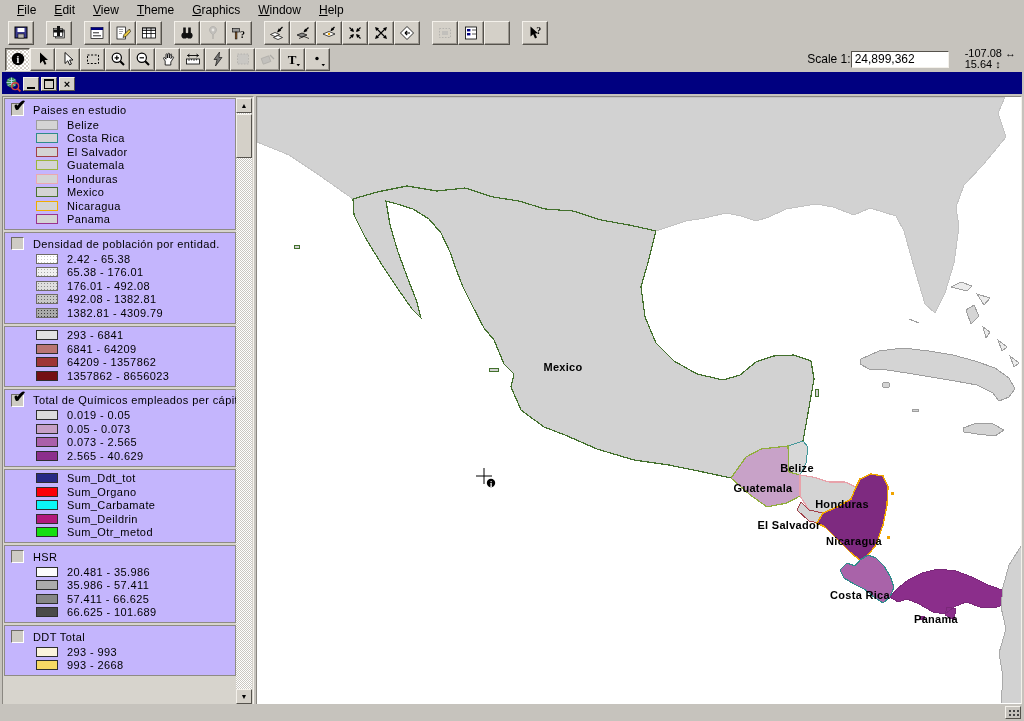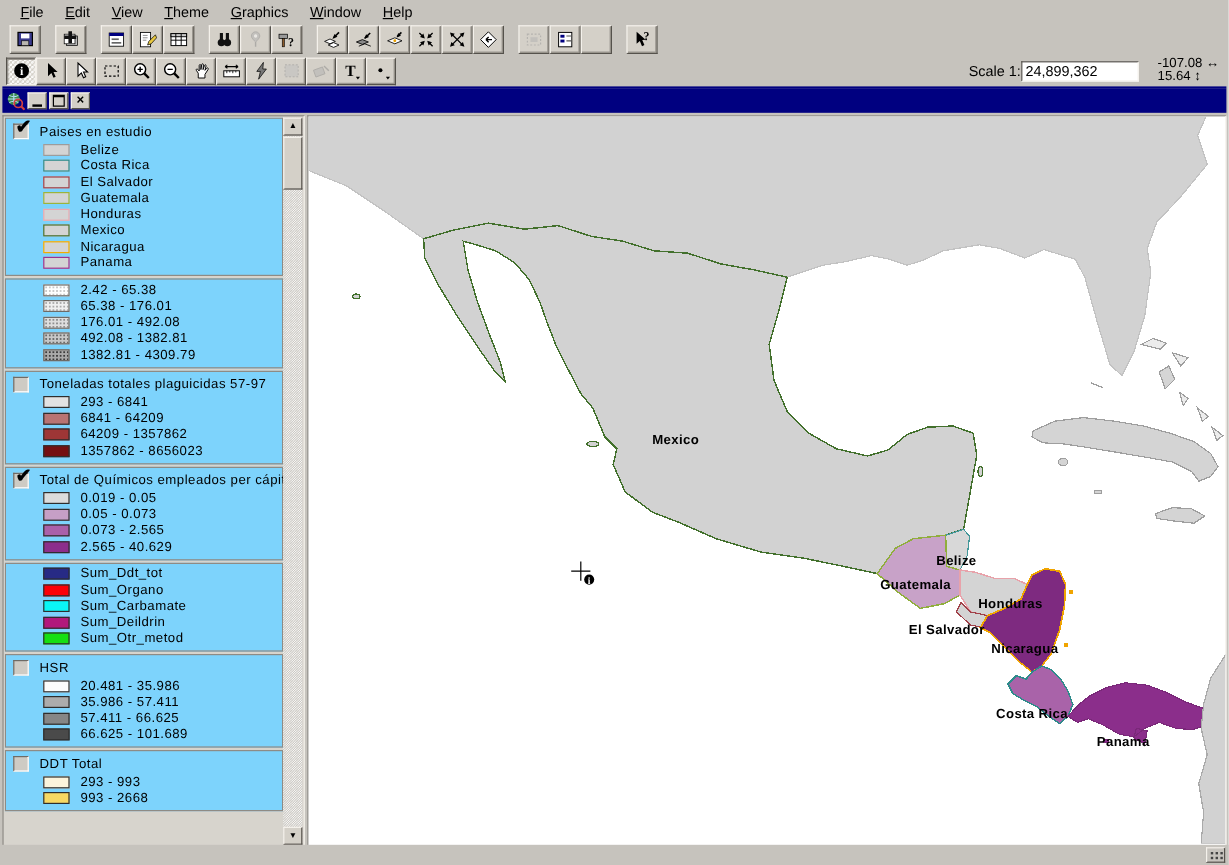--- a/index.html
+++ b/index.html
@@ -37,21 +37,21 @@
         border-color:#f4f1eb #55524c #55524c #f4f1eb;margin-left:2px;display:flex;
         align-items:center;justify-content:center;color:#000;}
   .glyph-min{width:8px;height:2px;background:#000;margin-top:7px;}
   .glyph-max{width:8px;height:7px;border:1px solid #000;border-top-width:2px;}
   .glyph-x{font-size:11px;font-weight:bold;line-height:10px;}
   .doc-body{display:flex;height:610px;padding-top:2px;box-sizing:content-box;}
   
   .legend-panel{width:252px;position:relative;border:1px solid;box-sizing:border-box;
         border-color:#8a8781 #f4f1eb #f4f1eb #8a8781;background:#d7d4cd;overflow:hidden;}
   .legend-list{position:absolute;left:1px;top:1px;right:17px;bottom:1px;overflow:hidden;}
-  .theme{border:1px solid #8e8b85;margin-bottom:2px;padding:2px 2px 3px 6px;background:#7dd3fc;}
+  .theme{border:1px solid #8e8b85;margin-bottom:2px;padding:2px 2px 3px 6px;background:#c4b5fd;}
   .theme-head{display:flex;align-items:center;height:17px;}
   .cb{width:13px;height:13px;background:#cecbc4;border:1px solid;box-sizing:border-box;
         border-color:#6e6b66 #fff #fff #6e6b66;position:relative;flex:none;}
   .cb.checked::after{content:"✔";position:absolute;left:1px;top:-8px;font-size:16px;
         font-weight:bold;color:#000;}
   .theme-title{font-size:11px;letter-spacing:.4px;margin-left:9px;white-space:nowrap;}
   .legend-item{display:flex;align-items:center;height:13.5px;margin-left:25px;}
   .swatch{width:22px;height:10px;border:1px solid #2e2e2e;flex:none;box-sizing:border-box;}
   .legend-item .lbl{font-size:11px;letter-spacing:.4px;margin-left:9px;white-space:nowrap;}
   
@@ -376,20 +376,24 @@
               <div class="legend-item">
                 <span class="swatch" style="background-color: rgb(212, 212, 212); border-color: rgb(240, 172, 0);"></span>
                 <span class="lbl">Nicaragua</span>
               </div>
               <div class="legend-item">
                 <span class="swatch" style="background-color: rgb(212, 212, 212); border-color: rgb(153, 51, 143);"></span>
                 <span class="lbl">Panama</span>
               </div>
             </div>
             <div class="theme">
+              <div class="theme-head">
+                <span class="cb"></span>
+                <span class="theme-title">Densidad de población por entidad.</span>
+              </div>
               <div class="legend-item">
                 <span class="swatch" style="background-color: rgb(255, 255, 255); background-image: radial-gradient(circle, rgb(200, 200, 200) 0.9px, transparent 1px); background-size: 3px 3px; border-color: rgb(110, 107, 102);"></span>
                 <span class="lbl">2.42 - 65.38</span>
               </div>
               <div class="legend-item">
                 <span class="swatch" style="background-color: rgb(240, 240, 240); background-image: radial-gradient(circle, rgb(171, 171, 171) 0.9px, transparent 1px); background-size: 3px 3px; border-color: rgb(110, 107, 102);"></span>
                 <span class="lbl">65.38 - 176.01</span>
               </div>
               <div class="legend-item">
                 <span class="swatch" style="background-color: rgb(222, 222, 222); background-image: radial-gradient(circle, rgb(142, 142, 142) 0.9px, transparent 1px); background-size: 3px 3px; border-color: rgb(110, 107, 102);"></span>
@@ -398,24 +402,20 @@
               <div class="legend-item">
                 <span class="swatch" style="background-color: rgb(200, 200, 200); background-image: radial-gradient(circle, rgb(106, 106, 106) 0.9px, transparent 1px); background-size: 3px 3px; border-color: rgb(110, 107, 102);"></span>
                 <span class="lbl">492.08 - 1382.81</span>
               </div>
               <div class="legend-item">
                 <span class="swatch" style="background-color: rgb(170, 170, 170); background-image: radial-gradient(circle, rgb(60, 60, 60) 0.9px, transparent 1px); background-size: 3px 3px; border-color: rgb(110, 107, 102);"></span>
                 <span class="lbl">1382.81 - 4309.79</span>
               </div>
             </div>
             <div class="theme">
-              <div class="theme-head">
-                <span class="cb"></span>
-                <span class="theme-title">Toneladas totales plaguicidas 57-97</span>
-              </div>
               <div class="legend-item">
                 <span class="swatch" style="background-color: rgb(226, 226, 226);"></span>
                 <span class="lbl">293 - 6841</span>
               </div>
               <div class="legend-item">
                 <span class="swatch" style="background-color: rgb(185, 116, 115);"></span>
                 <span class="lbl">6841 - 64209</span>
               </div>
               <div class="legend-item">
                 <span class="swatch" style="background-color: rgb(158, 54, 54);"></span>

